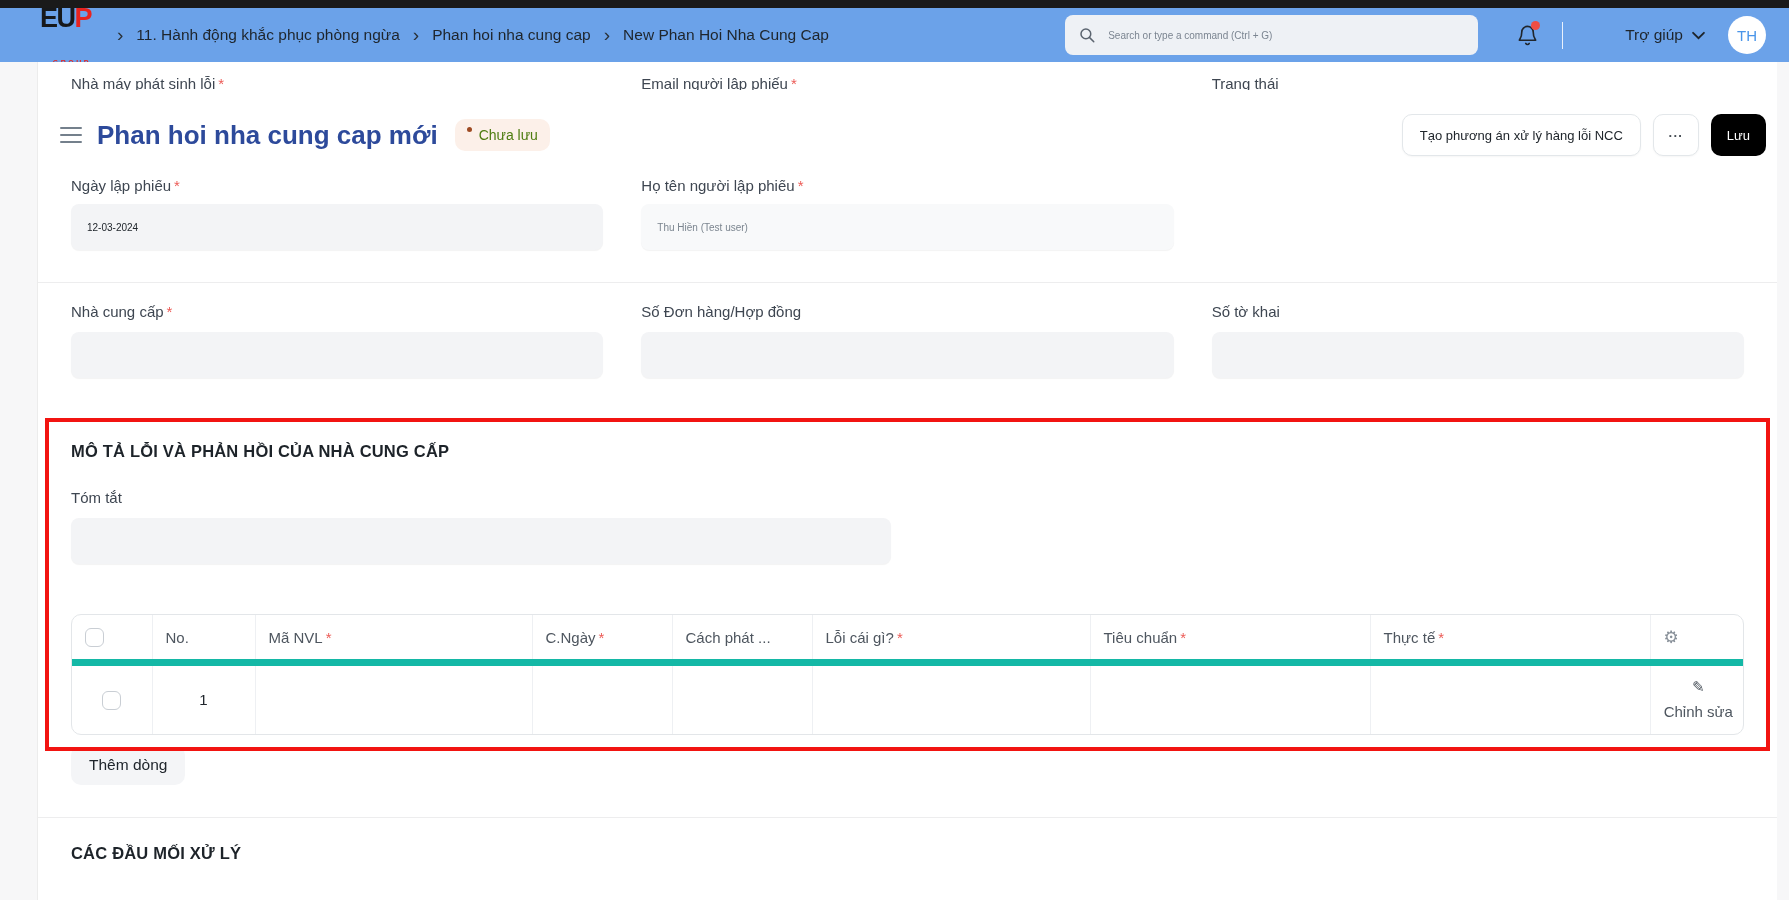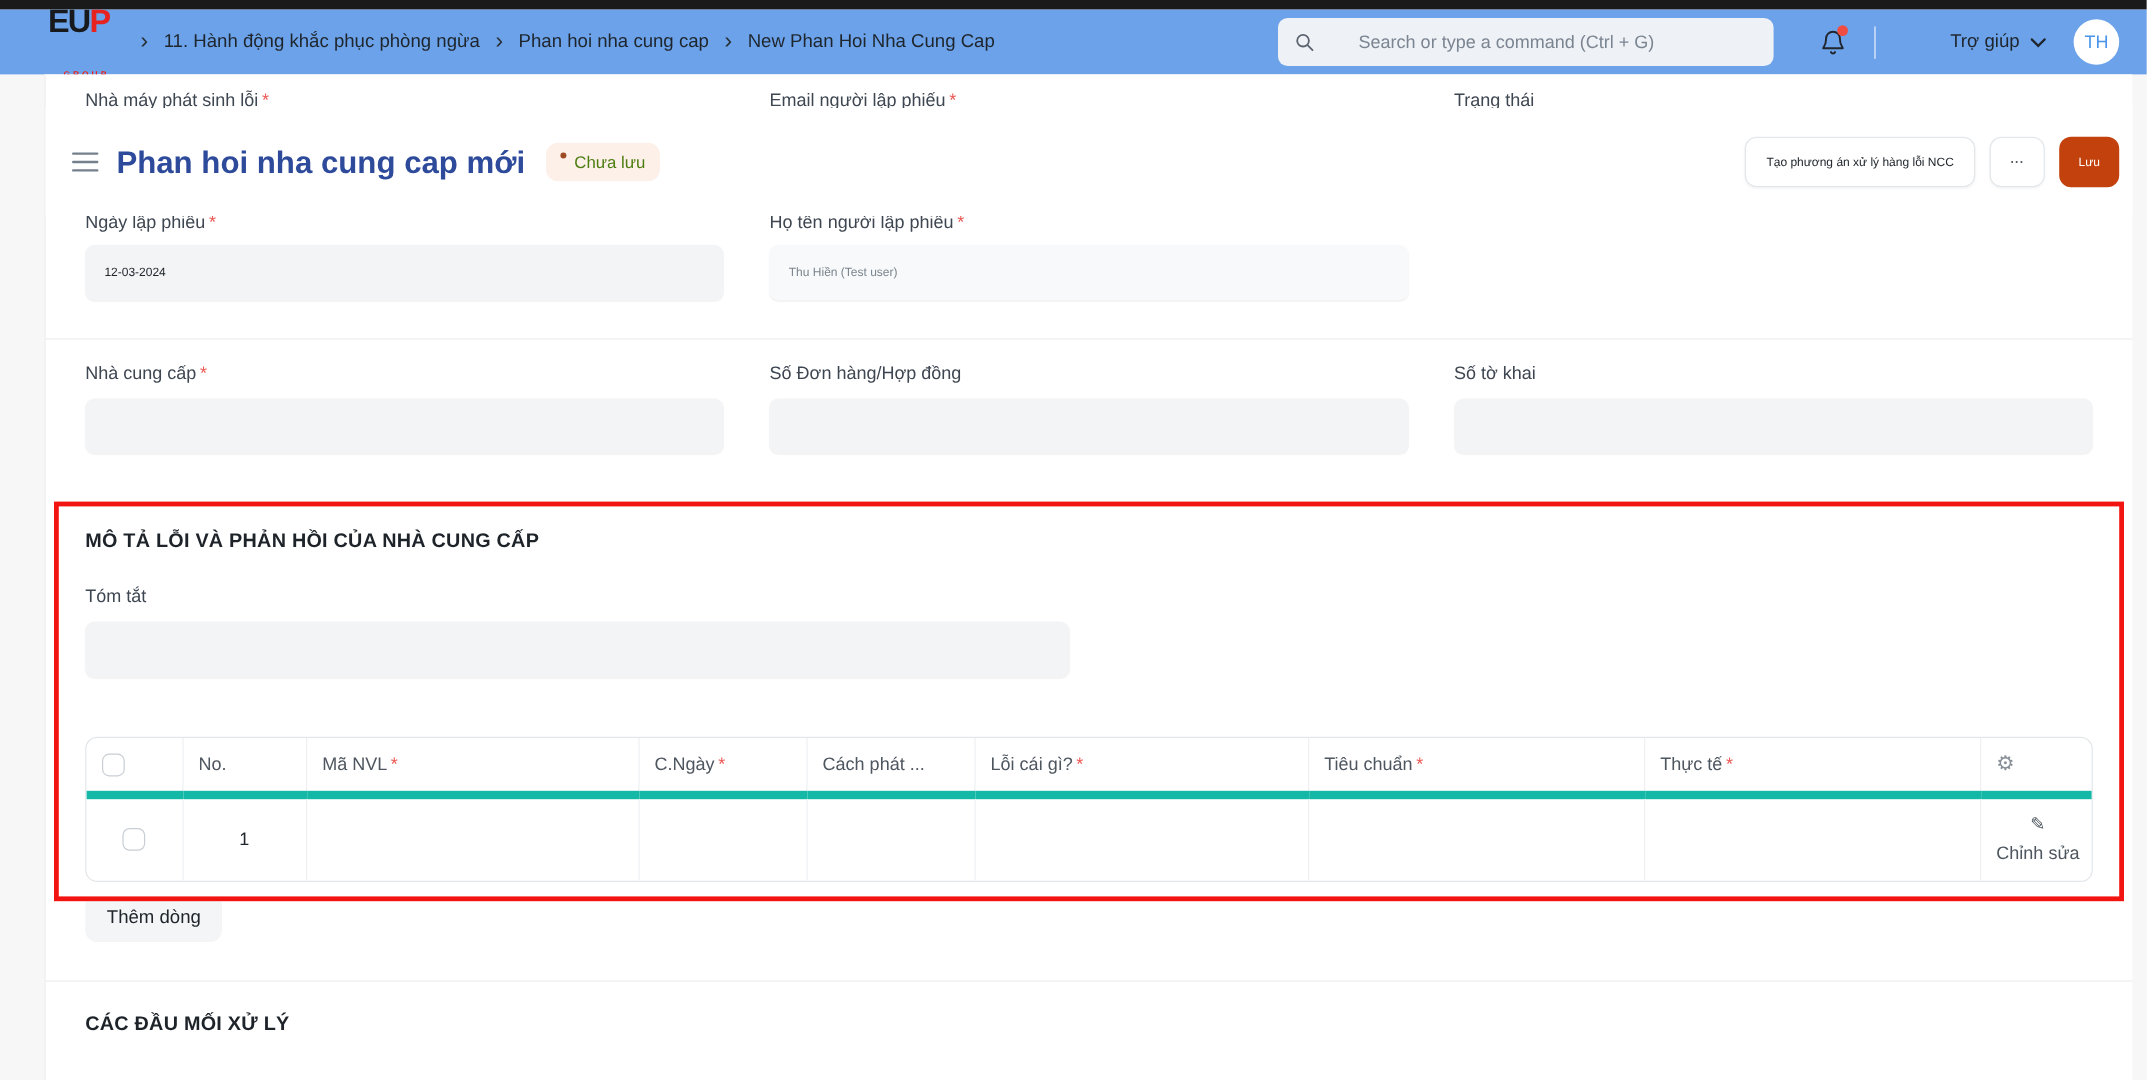--- a/index.html
+++ b/index.html
@@ -15,22 +15,22 @@
   .navbar { height:54px; background:#6BA2E9; display:flex; align-items:center; padding:0 23px 0 40px; }
   .logo { display:flex; flex-direction:column; line-height:1; margin-right:26px; cursor:pointer;gap:26px; }
   .logo-text { font-size:27px; font-weight:900; color:#17191c; letter-spacing:-1.5px; }
   .logo-accent { color:#e8231f; }
   .logo-sub { font-size:7px; color:#e8231f; font-weight:700; letter-spacing:2.5px; margin-top:1px; align-self:flex-end; }
   .crumbs { display:flex; align-items:center; gap:13px; font-size:15.5px; color:#1e252c; font-weight:500; white-space:nowrap; }
   .crumb-sep { color:#2a3138; font-size:19px; font-weight:400; line-height:1; transform:translateY(-1px); }
   .crumb { cursor:pointer; }
   .search { margin-left:auto; width:413px; height:40px; background:#eef1f5; border-radius:8px;
             display:flex; align-items:center; padding:0 13px; gap:10px; }
-  .search input { border:none; outline:none; background:transparent; flex:1; font-size:15px;
-                  color:#8b5cf6; font-family:inherit;margin-left:24px; }
+  .search input { border:none; outline:none; background:transparent; flex:1; font-size:10px;
+                  color:#8b5cf6; font-family:inherit; }
   .search input::placeholder { color:#7b8591; }
   .bell-wrap { margin-left:38px; position:relative; cursor:pointer; display:flex; }
   .bell-dot { position:absolute; top:-2px; right:-1px; width:9px; height:9px; border-radius:50%; background:#ef4d43; }
   .nav-divider { width:1px; height:27px; background:rgba(255,255,255,.85); margin:0 23px; }
   .help { display:flex; gap:9px; align-items:center; font-size:15.5px; color:#1e252c; cursor:pointer;margin-left:39px; }
   .avatar { width:38px; height:38px; border-radius:50%; background:#ffffff; color:#4a95e9;
             display:flex; align-items:center; justify-content:center; font-size:15px; margin-left:23px; cursor:pointer; }
   
   .card { position:absolute; top:62px; left:37px; right:12px; bottom:0; background:#fff; border-left:1px solid #ececec; }
   .clip-strip { height:28px; overflow:hidden; padding:0 33px; display:grid; grid-template-columns:1fr 1fr 1fr; column-gap:38px; }
@@ -39,25 +39,25 @@
   .req { color:#ec5a55; margin-left:3px; }
   
   .pheader { height:90px; display:flex; align-items:center; padding:0 11px; background:#fff; position:relative; z-index:3; }
   .burger { width:22px; display:flex; flex-direction:column; gap:4.5px; margin-left:11px; cursor:pointer; padding:3px 0; }
   .burger span { height:2.5px; background:#74808c; border-radius:2px; }
   .ptitle { font-size:26px; font-weight:700; color:#2D4A9B; margin-left:15px; white-space:nowrap; }
   .badge { margin-left:17px; background:#FCF0E9; color:#4d7c0f; font-size:14px; padding:8px 12px; border-radius:10px;
            display:flex; gap:7px; align-items:flex-start; white-space:nowrap; }
   .badge-dot { width:5px; height:5px; border-radius:50%; background:#9E4A22; }
   .hactions { margin-left:auto; display:flex; gap:12px; align-items:center; }
-  .btn { height:42px; border-radius:10px; font-size:10px; display:inline-flex; align-items:center; justify-content:center;
+  .btn { height:42px; border-radius:10px; font-size:13px; display:inline-flex; align-items:center; justify-content:center;
          cursor:pointer; font-family:inherit; white-space:nowrap; }
   .btn-default { background:#fff; border:1px solid #e3e7ea; color:#20262c; padding:0 17px; box-shadow:0 1px 2px rgba(0,0,0,.04); }
   .btn-icon { width:46px; color:#454c53; font-weight:700; letter-spacing:.5px; padding:0; }
-  .btn-primary { background:#c2410c; border:none; color:#fff; padding:0 16px; }
+  .btn-primary { background:#000000; border:none; color:#fff; padding:0 16px; }
   
   .fgrid { padding:0 33px; display:grid; grid-template-columns:1fr 1fr 1fr; column-gap:38px; align-items:start; }
   .clip-bottom { height:14px; overflow:hidden; display:flex; align-items:flex-end; }
   .mt10 { margin-top:10px; } .mt12 { margin-top:12px; } .mt20 { margin-top:20px; }
   .finput { height:46px; background:#f3f4f6; border:none; border-radius:8px; width:100%; font-size:10px; color:#20262c;
             padding:0 16px; font-family:inherit; outline:none; box-shadow:0 1px 1px rgba(0,0,0,.05); }
   .finput.readonly { background:#f8f9fa; color:#7b858f; }
   .divider { border-top:1px solid #ededee; margin-top:32px; }
   
   .redbox { margin:40px 7px 0 7px; border:4px solid #F21411; position:relative; z-index:2; background:#fff;

